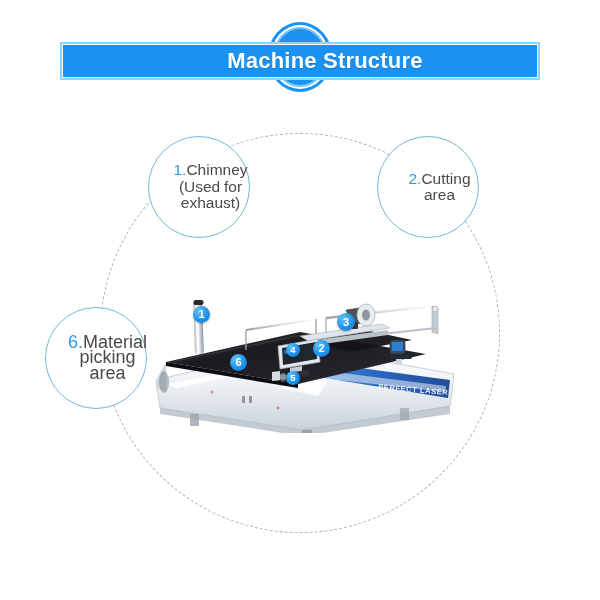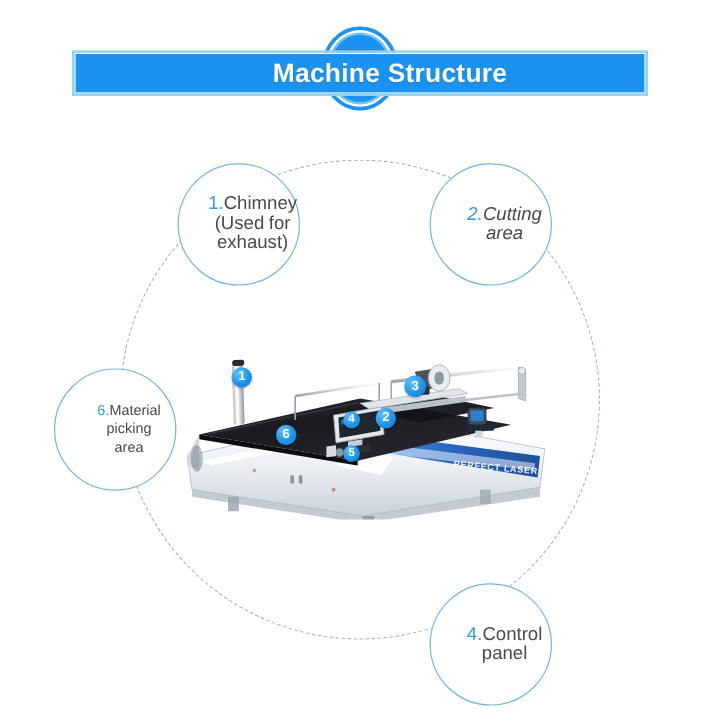--- a/index.html
+++ b/index.html
@@ -100,26 +100,26 @@
     line-height: 16.5px;
     color: #4a4a4a;
     font-family: "Liberation Sans", sans-serif;
     word-spacing: -0.5px;
     padding-left: 23px;
   }
   .bubble-text .num {
     color: #2f9be0;
   }
   .bubble-text.sm {
-    font-size: 12px;
+    font-size: 18px;
     line-height: 15.5px;
   }
 
   .b1 { left: 148px; top: 136px; }
-  .b2 { left: 358px; top: 136px; font-style: italic; }
+  .b2 { left: 377px; top: 136px; }
   .b3 { left: 455px; top: 307px; }
   .b4 { left: 358px; top: 486px; }
   .b5 { left: 150px; top: 486px; }
   .b6 { left: 45px;  top: 307px; }
 
   
   .machine {
     position: absolute;
     left: 150px;
     top: 288px;
@@ -265,22 +265,19 @@
 
   <div class="bubble b1">
     <span class="bubble-text"><span class="num">1.</span>Chimney<br>(Used for<br>exhaust)</span>
   </div>
 
   <div class="bubble b2">
     <span class="bubble-text"><span class="num">2.</span>Cutting<br>area</span>
   </div>
 
 
-  <div class="bubble b4">
-    <span class="bubble-text"><span class="num">4.</span>Control<br>panel</span>
-  </div>
 
 
   <div class="bubble b6">
     <span class="bubble-text sm"><span class="num">6.</span>Material<br>picking<br>area</span>
   </div>
 
 </div>
 
 </body></html>

